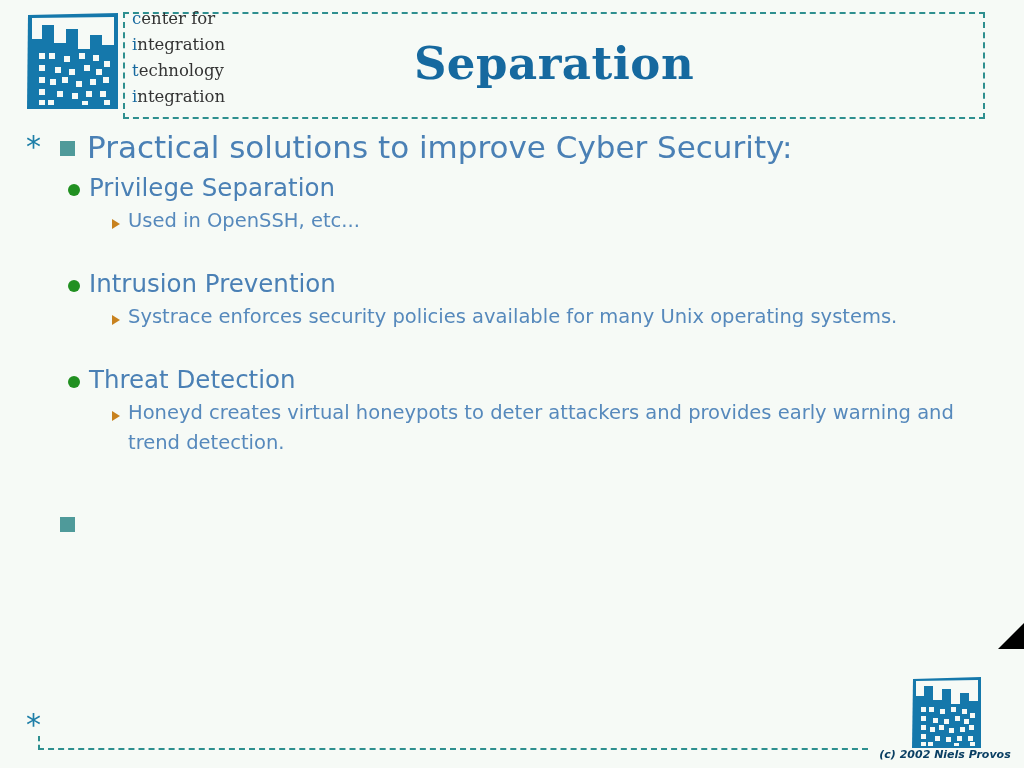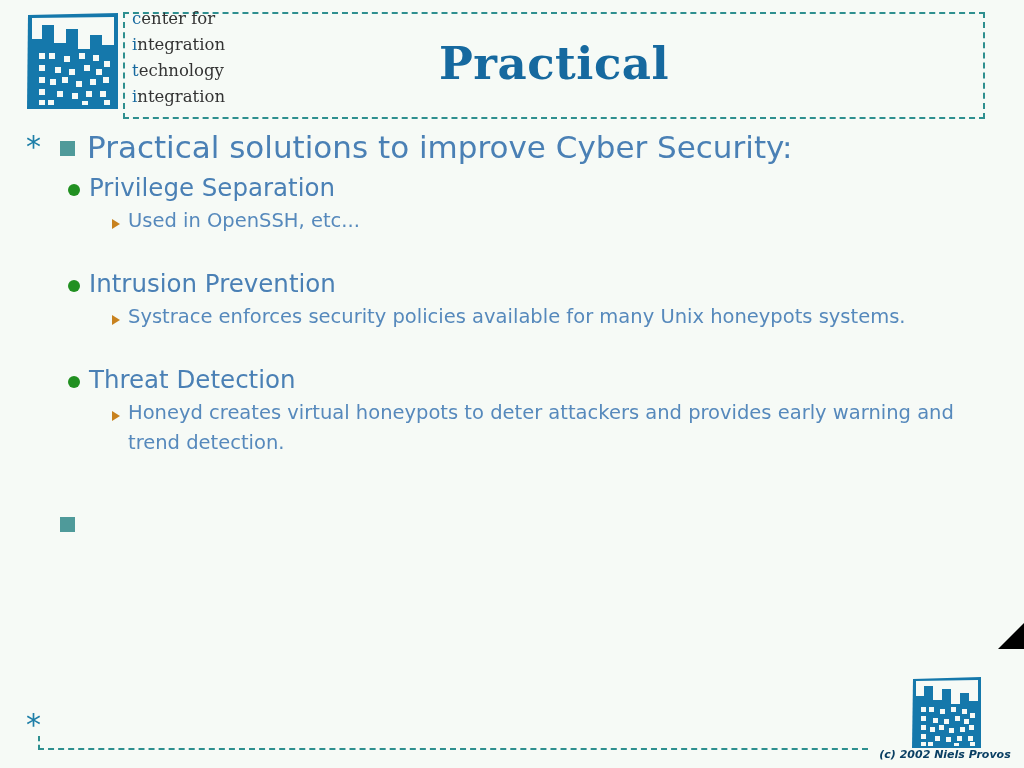--- a/index.html
+++ b/index.html
@@ -256,21 +256,21 @@
       <span class="cap">i</span><span>ntegration</span>
     </div>
     <div>
       <span class="cap">t</span><span>echnology</span>
     </div>
     <div>
       <span class="cap">i</span><span>ntegration</span>
     </div>
   </div>
 
-  <div id="slide-title">Practical</div>
+  <div id="slide-title">Separation</div>
 
   <div class="aster" id="aster-top">*</div>
 
   <div id="body">
 
     <div class="row lvl1">
       <div class="bullet-sq"></div>
       <div class="txt">Practical solutions to improve Cyber Security:</div>
     </div>
 
@@ -284,21 +284,21 @@
     </div>
 
     <div class="gap-md"></div>
 
     <div class="row lvl2">
       <div class="bullet-dot"></div>
       <div class="txt">Intrusion Prevention</div>
     </div>
     <div class="row lvl3">
       <div class="bullet-tri"></div>
-      <div class="txt">Systrace enforces security policies available for many Unix honeypots systems.</div>
+      <div class="txt">Systrace enforces security policies available for many Unix operating systems.</div>
     </div>
 
     <div class="gap-md"></div>
 
     <div class="row lvl2">
       <div class="bullet-dot"></div>
       <div class="txt">Threat Detection</div>
     </div>
     <div class="row lvl3">
       <div class="bullet-tri"></div>

